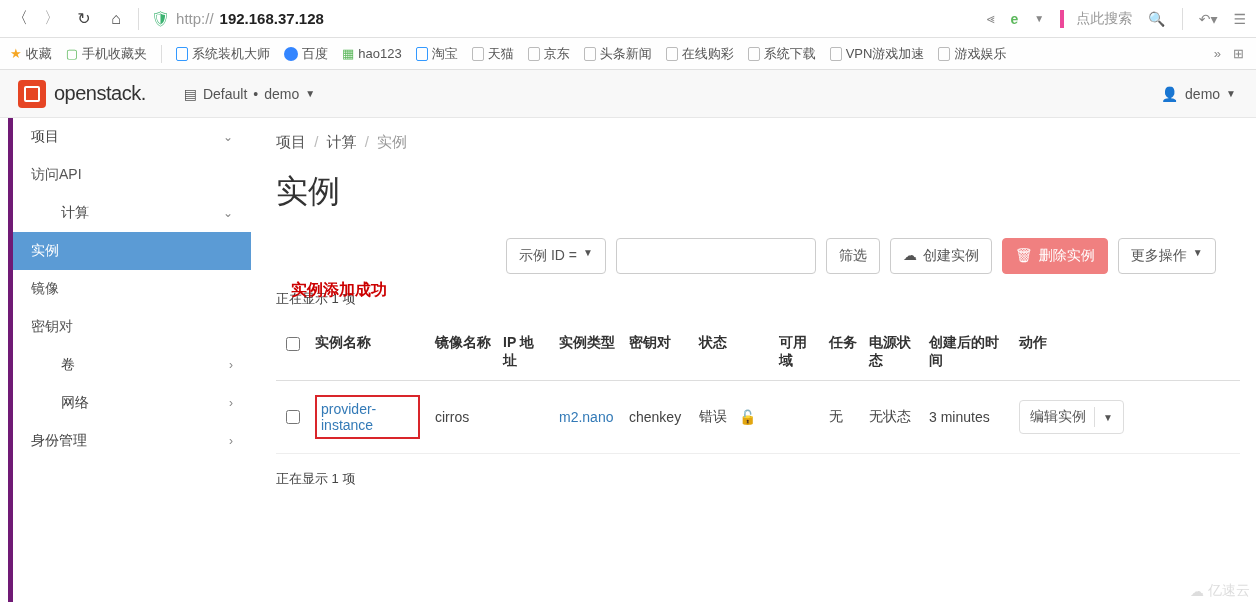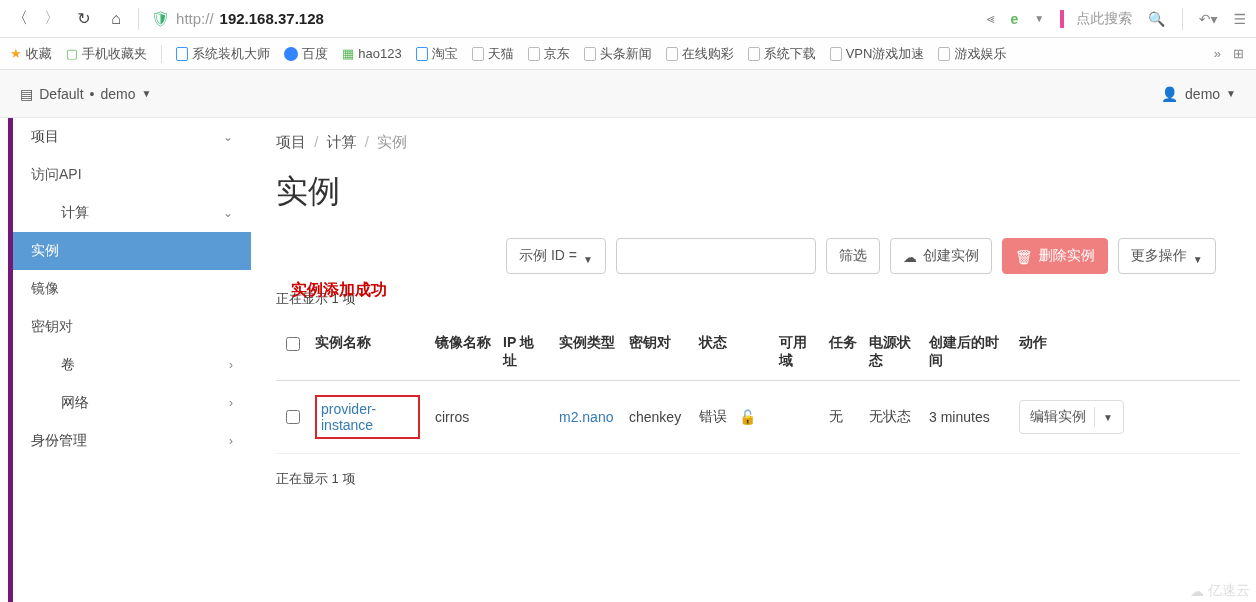--- a/index.html
+++ b/index.html
@@ -46,21 +46,21 @@
 .chev { font-size: 12px; color: #888; }
 
 .content { flex: 1; padding: 15px 16px 0 25px; position: relative; }
 .breadcrumb { color: #999; font-size: 15px; margin-bottom: 10px; }
 .breadcrumb .bc { color: #555; }
 .breadcrumb .sep { margin: 0 4px; color: #bbb; }
 .page-title { font-size: 32px; color: #333; margin: 18px 0 24px 0; }
 .success-note { color: #cc0000; font-size: 16px; font-weight: bold; position: absolute; left: 40px; top: 162px; }
 
 .filter-row { display: flex; gap: 10px; margin-bottom: 16px; justify-content: flex-start; padding-left: 230px; }
-.fbtn { border: 1px solid #ccc; background: #fff; border-radius: 4px; padding: 8px 12px; font-size: 14px; color: #555; display: flex; align-items: flex-end; gap: 6px; cursor: pointer; white-space: nowrap; }
+.fbtn { border: 1px solid #ccc; background: #fff; border-radius: 4px; padding: 8px 12px; font-size: 14px; color: #555; display: flex; align-items: flex-start; gap: 6px; cursor: pointer; white-space: nowrap; }
 .finput { border: 1px solid #ccc; border-radius: 4px; width: 200px; height: 36px; }
 .fbtn.primary {}
 .fbtn.danger { background: #f08080; color: #fff; border-color: #f08080; }
 .fbtn.more {}
 
 .count-label { font-size: 13px; color: #444; margin: 16px 0; }
 
 table { width: 100%; border-collapse: collapse; }
 th { text-align: left; font-size: 14px; color: #333; font-weight: bold; padding: 10px 6px; border-bottom: 1px solid #ddd; vertical-align: top; }
 td { font-size: 14px; color: #444; padding: 14px 6px; border-bottom: 1px solid #eee; vertical-align: middle; }
@@ -154,20 +154,24 @@
       <span class="doc2"></span>
       <span>游戏娱乐</span>
     </div>
   <div class="bm-end">
     <span>»</span>
     <span>⊞</span>
   </div>
 </div>
 
 <div class="os-header">
+  <div class="logo">
+    <div class="logo-mark"></div>
+    <div class="logo-text">openstack.</div>
+  </div>
   <div class="proj-sel">
     <span>▤</span>
     <span>Default</span>
     <span>•</span>
     <span>demo</span>
     <span style="font-size:10px">▼</span>
   </div>
   <div class="user-sel">
     <span>👤</span>
     <span>demo</span>

